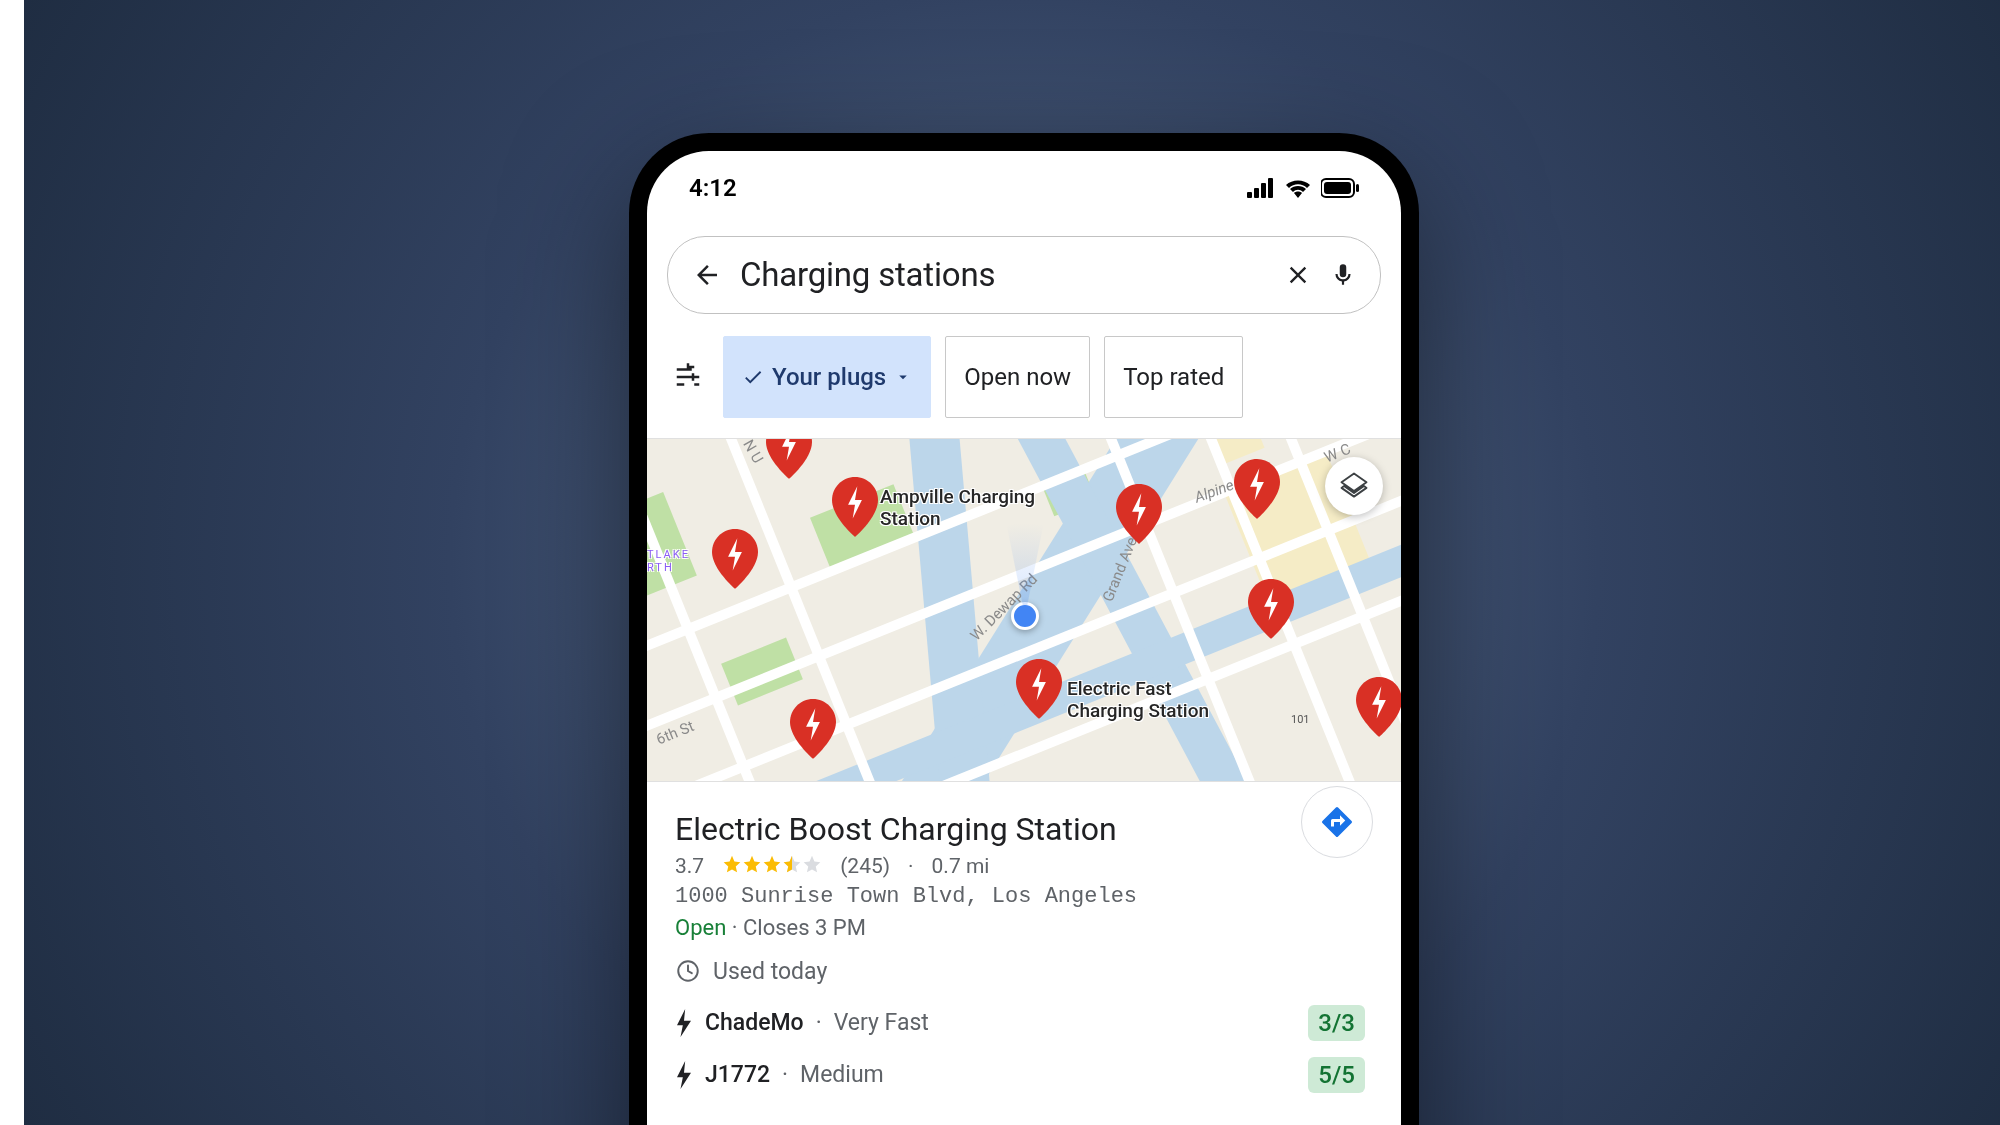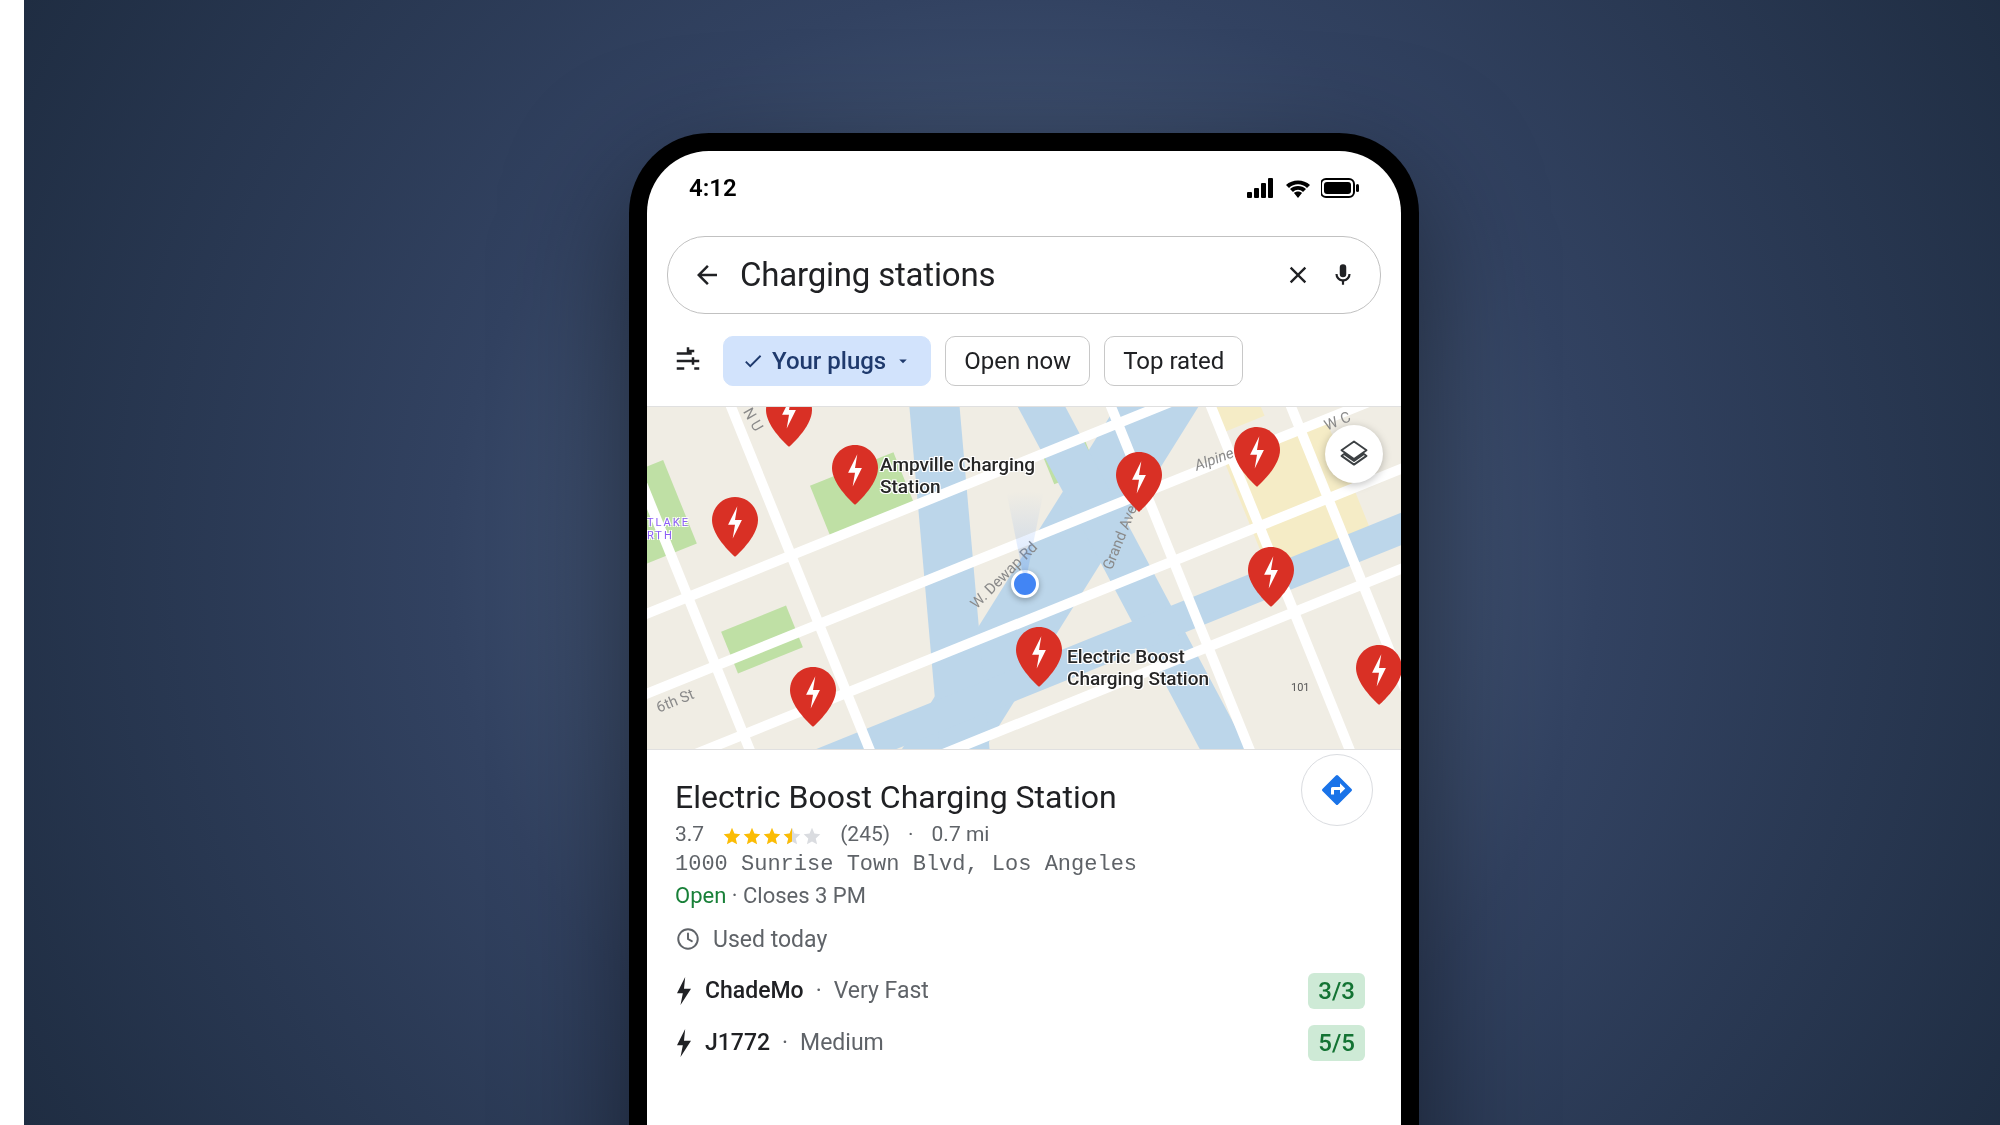--- a/index.html
+++ b/index.html
@@ -90,26 +90,26 @@
     overflow-x: hidden;
   }
   .tune-icon {
     width: 30px;
     height: 30px;
     margin-right: 6px;
     margin-left: 6px;
   }
   .chip {
     height: 48px;
-    border-radius: 10px;
+    border-radius: 2px;
     border: 1px solid #c8c8c8;
     background: #fff;
     display: flex;
     align-items: center;
-    padding: 0 18px;
+    padding: 16px 18px;
     font-size: 24px;
     color: #202124;
     white-space: nowrap;
     gap: 8px;
     font-weight: 400;
   }
   .chip.selected {
     background: #d2e3fc;
     border-color: #d2e3fc;
     color: #1f3a6d;
@@ -207,21 +207,21 @@
     position: relative;
   }
   .detail h2 {
     margin: 0 0 6px 0;
     font-size: 32px;
     font-weight: 400;
     color: #202124;
   }
   .ratingrow {
     display: flex;
-    align-items: flex-end;
+    align-items: flex-start;
     gap: 18px;
     font-size: 21px;
     color: #5f6368;
     margin-bottom: 6px;
   }
   .addrrow {
     font-size: 22px;
     color: #5f6368;
     margin-bottom: 6px;
     font-family: Liberation Mono, monospace;
@@ -411,21 +411,21 @@
               <path d="M20 0C9 0 0 9 0 20c0 15 20 32 20 32s20-17 20-32C40 9 31 0 20 0z" fill="#d93025"></path>
               <path d="M22 8 L14 24 L20 24 L18 36 L26 20 L20 20 Z" fill="#fff"></path>
             </svg></div>
         <div class="mappin" style="left:732px; top:298px;"><svg viewBox="0 0 40 52">
               <path d="M20 0C9 0 0 9 0 20c0 15 20 32 20 32s20-17 20-32C40 9 31 0 20 0z" fill="#d93025"></path>
               <path d="M22 8 L14 24 L20 24 L18 36 L26 20 L20 20 Z" fill="#fff"></path>
             </svg></div>
 
         <div class="maplabel" style="left:233px; top:70px; white-space:pre;">Ampville Charging
 Station</div>
-        <div class="maplabel" style="left:420px; top:262px; white-space:pre;">Electric Boost
+        <div class="maplabel" style="left:420px; top:262px; white-space:pre;">Electric Fast
 Charging Station</div>
 
         <button class="layers-fab iconbtn">
           <svg width="30" height="30" viewBox="0 0 24 24">
               <path d="M12 2 L2 9 L12 16 L22 9 Z M4 12 L2 13.5 L12 20.5 L22 13.5 L20 12 L12 17.6 Z" fill="none" stroke="#3c4043" stroke-width="1.5" stroke-linejoin="round"></path>
             </svg>
         </button>
 
       </div>
 

